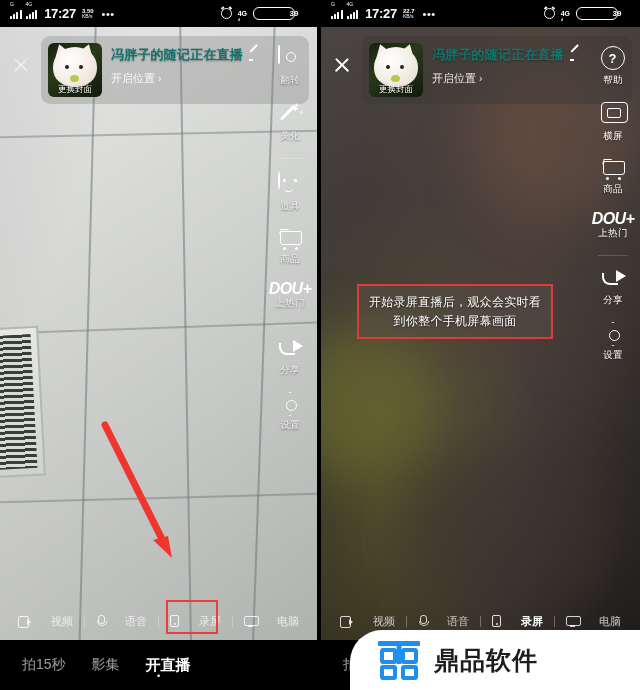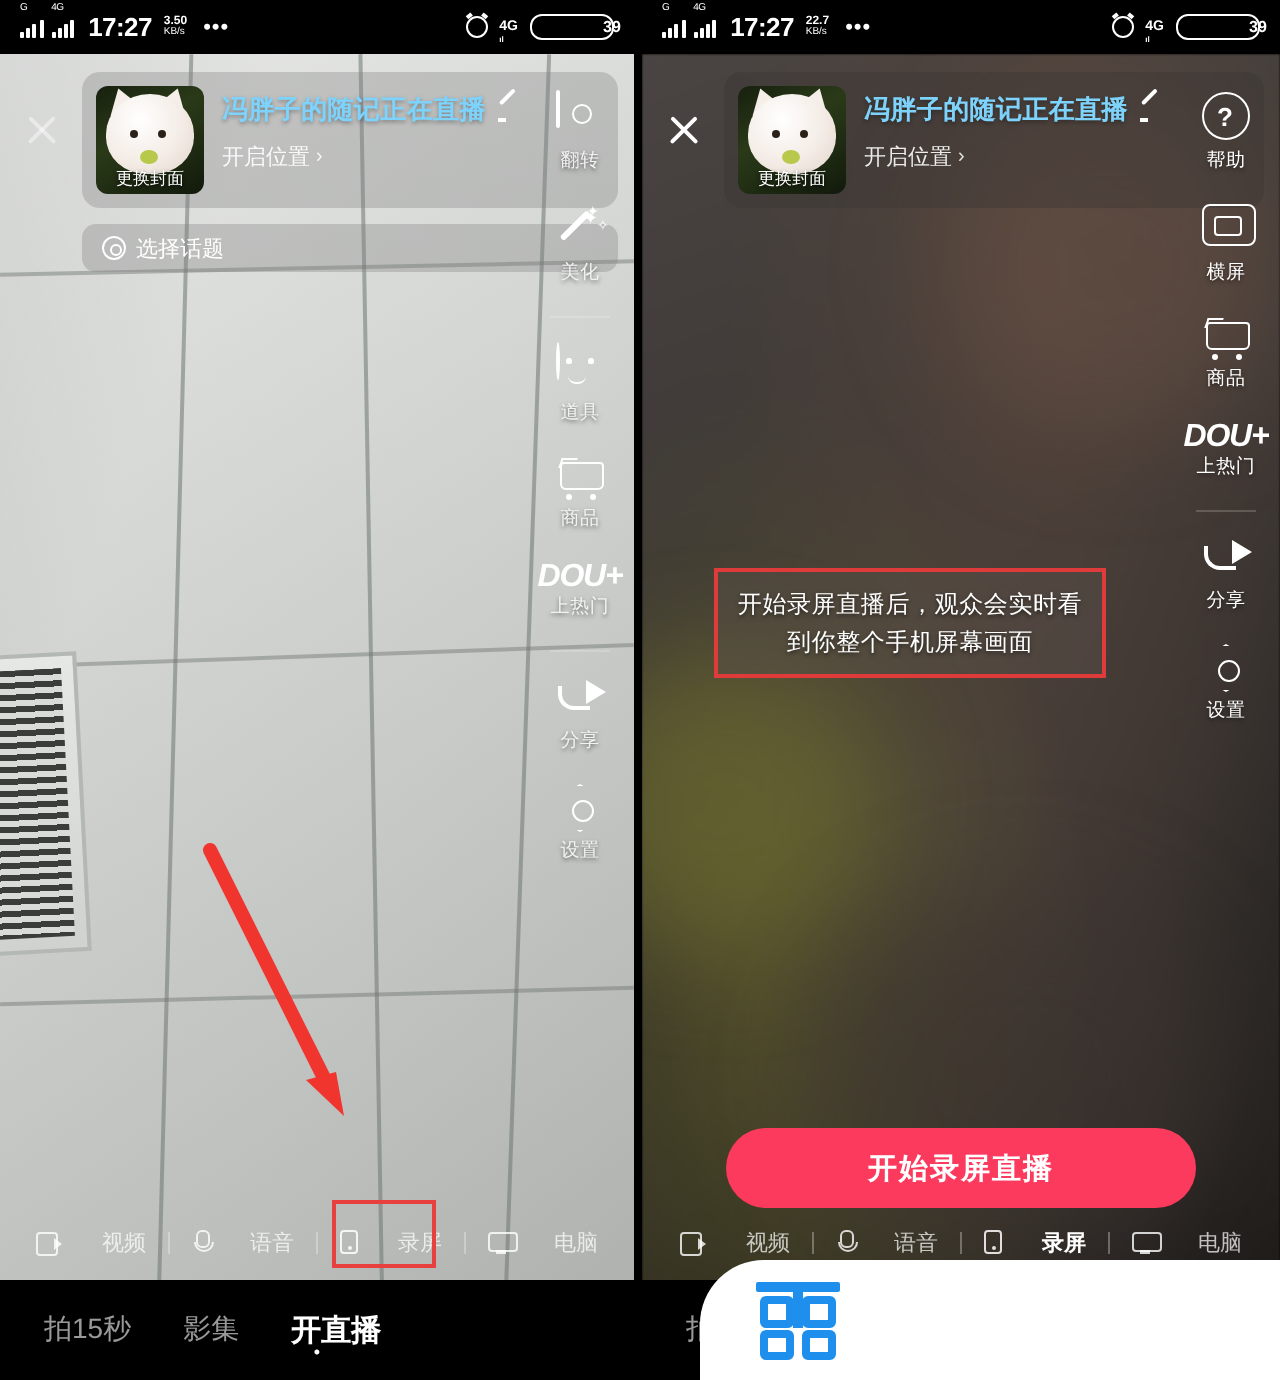--- a/index.html
+++ b/index.html
@@ -9,21 +9,21 @@
     font-family:"Liberation Sans","DejaVu Sans",sans-serif;
   }
   .screens { position:relative; width:640px; height:690px; display:flex; }
 
   .phone { position:relative; width:319px; height:690px; overflow:hidden; background:#000; }
   .phone.left  { border-right:2px solid #000; }
   .gap { width:2px; height:690px; background:#000; }
 
   
   .statusbar{
-    position:absolute; top:0; left:0; right:0; height:27px;
+    position:absolute; top:0; left:0; right:12px; height:27px;
     background:#000; color:#fff; display:flex; align-items:center;
     padding:0 10px; z-index:40;
   }
   .sb-left{ display:flex; align-items:center; gap:4px; }
   .sig { display:flex; align-items:flex-end; gap:1.2px; height:10px; }
   .sig i{ display:block; width:2px; background:#fff; border-radius:.5px; }
   .sig i:nth-child(1){height:3px}.sig i:nth-child(2){height:5px}
   .sig i:nth-child(3){height:7px}.sig i:nth-child(4){height:9px}
   .sig-wrap{ position:relative; }
   .sig-tag{ position:absolute; top:-8px; left:0; font-size:5px; letter-spacing:-.2px; color:#fff; white-space:nowrap;}
@@ -87,21 +87,21 @@
         border-right:8px solid transparent;border-bottom:12px solid #f6efe9;}
   .ear.l{ left:5px; top:1px; transform:rotate(-18deg);}
   .ear.r{ left:31px; top:1px; transform:rotate(18deg);}
   .eye{position:absolute;width:4px;height:4px;border-radius:50%;background:#2b2119;top:22px;}
   .eye.l{left:17px} .eye.r{left:31px}
   .snack{position:absolute;left:22px;top:32px;width:9px;height:7px;border-radius:50%;background:#b7c84a;}
   .cover-label{position:absolute;left:0;right:0;bottom:1px;text-align:center;
         font-size:8.5px;color:#fff;text-shadow:0 1px 2px rgba(0,0,0,.9);}
   .meta{ flex:1; padding-top:3px;}
   .title-row{ display:flex; align-items:center; gap:5px;}
-  .title{ font-size:13px; color:#7dd3fc; font-weight:bold; letter-spacing:.2px;
+  .title{ font-size:13px; color:#0f766e; font-weight:bold; letter-spacing:.2px;
           text-shadow:0 1px 2px rgba(0,0,0,.35); }
   .pencil{ width:13px;height:13px; position:relative; flex:0 0 13px;}
   .pencil:before{content:"";position:absolute;left:2px;top:2px;width:10px;height:1.6px;
      background:#fff;transform:rotate(-45deg);transform-origin:left center;border-radius:1px;}
   .pencil:after{content:"";position:absolute;left:1px;bottom:1px;width:4px;height:1.6px;background:#fff;}
   .subrow{ display:flex; align-items:center; gap:3px; margin-top:7px;}
   .sub{ font-size:11px; color:rgba(255,255,255,.9);}
   .chev{ font-size:10px; color:rgba(255,255,255,.85);}
 
   .chips{ display:flex; gap:8px; margin-top:8px; padding-left:33px;}
@@ -294,26 +294,20 @@
               <span class="title">冯胖子的随记正在直播</span>
               <span class="pencil"></span>
             </div>
             <div class="subrow">
               <span class="sub">开启位置</span>
               <span class="chev">›</span>
             </div>
           </div>
         </div>
       </div>
-      <div class="chips">
-        <div class="chip wide">
-          <span class="ic-at"></span>
-          <span>选择话题</span>
-        </div>
-      </div>
     </div>
 
     <div class="rail lightbg">
       <div class="rail-item">
         <span class="rail-ic"><span class="ic-flip"></span></span>
         <span class="rail-lb">翻转</span>
       </div>
       <div class="rail-item">
         <span class="rail-ic ic-wand">
           <i class="spark" style="left:16px;top:0">✦</i>
@@ -490,21 +484,20 @@
             <i class="hexs"></i>
           </span>
         <span class="rail-lb">设置</span>
       </div>
     </div>
 
     <div class="tooltip">
       <p>开始录屏直播后，观众会实时看到你整个手机屏幕画面</p>
     </div>
 
-    <div class="golive pinkish">开始录屏直播</div>
 
     <div class="modes">
       <div class="mode">
         <span class="ic-vid"></span>
         <span class="mode-lb">视频</span>
       </div>
       <span class="mdiv"></span>
       <div class="mode">
         <span class="ic-mic"></span>
         <span class="mode-lb">语音</span>
@@ -534,15 +527,16 @@
         <g fill="#1f8fee">
           <rect x="2" y="1" width="42" height="5" rx="1"></rect>
           <rect x="6" y="10" width="13" height="12" rx="1" fill="none" stroke="#1f8fee" stroke-width="4"></rect>
           <rect x="27" y="10" width="13" height="12" rx="1" fill="none" stroke="#1f8fee" stroke-width="4"></rect>
           <rect x="20.5" y="6" width="5" height="18"></rect>
           <rect x="6" y="27" width="13" height="11" rx="1" fill="none" stroke="#1f8fee" stroke-width="4"></rect>
           <rect x="27" y="27" width="13" height="11" rx="1" fill="none" stroke="#1f8fee" stroke-width="4"></rect>
         </g>
       </svg>
     </span>
+    <span class="wm-text">鼎品软件</span>
   </div>
 
 </div>
 
 </body></html>

